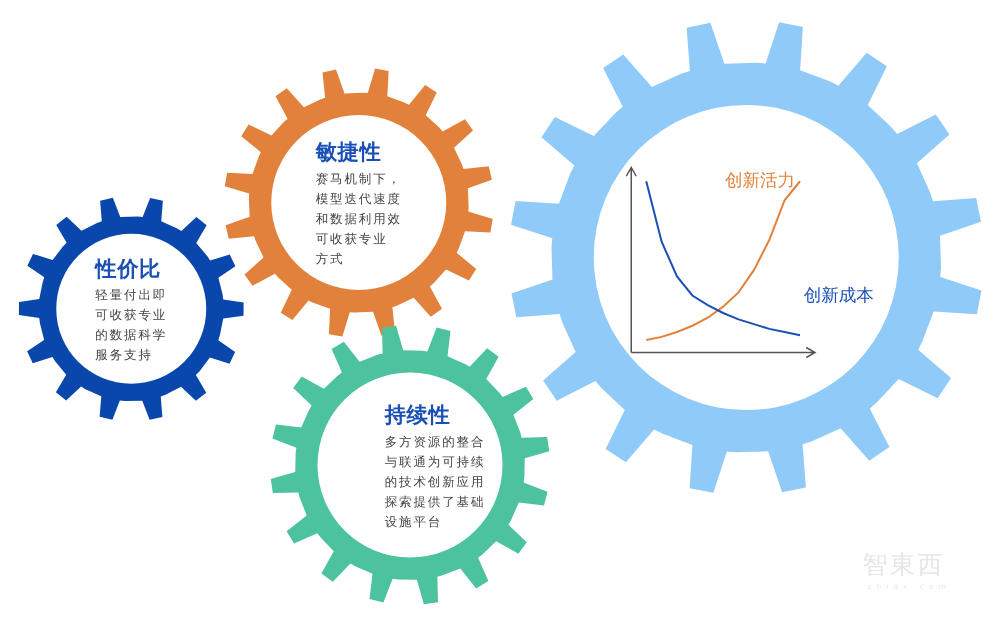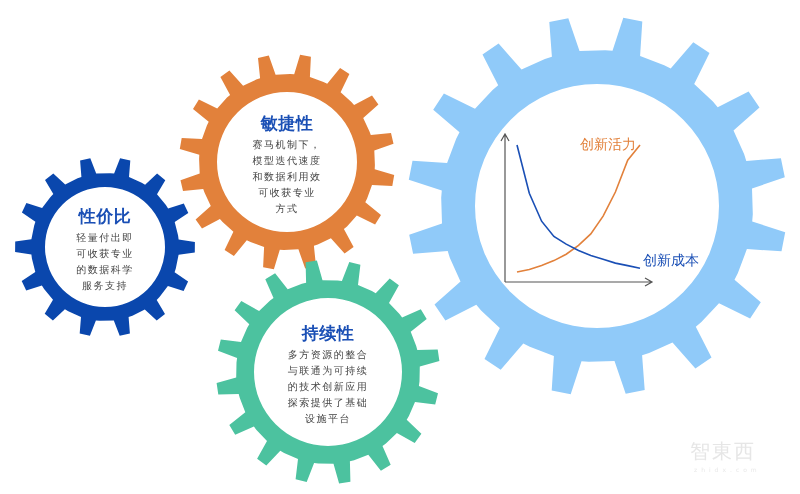--- a/index.html
+++ b/index.html
@@ -1,19 +1,19 @@
 <!DOCTYPE html>
 <html><head>
 <meta charset="utf-8">
 <style>
   html, body { margin: 0; padding: 0; background: #ffffff; }
   body { width: 800px; height: 494px; position: relative; overflow: hidden;
          font-family: "DejaVu Sans", "Liberation Sans", sans-serif; }
   #canvas { position: absolute; left: 0; top: 0; width: 800px; height: 494px; }
-  .gear-text { position: absolute; text-align: center; transform: translate(-50%, -50%); }
+  .gear-text { position: absolute; text-align: left; transform: translate(-50%, -50%); }
   .gear-title { color: #1a4fb5; font-weight: bold; font-size: 17px; line-height: 22px; margin-bottom: 3px; letter-spacing: 0.5px; }
   .gear-line { color: #444444; font-size: 10px; line-height: 16px; letter-spacing: 1.5px; white-space: nowrap; }
   .chart-label { position: absolute; font-size: 14px; white-space: nowrap; }
   .watermark { position: absolute; left: 690px; top: 438px; color: #e6e6e6; font-size: 20px; font-weight: normal; letter-spacing: 2px; }
   .watermark-sub { position: absolute; left: 694px; top: 466px; color: #e8e8e8; font-size: 6px; letter-spacing: 4px; }
 </style>
 </head>
 <body>
 
 <svg id="canvas" width="800" height="494" viewBox="0 0 800 494" xmlns="http://www.w3.org/2000/svg">
@@ -41,26 +41,26 @@
 
 <div class="gear-text" id="gt-1" style="left: 287px; top: 164px;">
   <div class="gear-title">敏捷性</div>
   <div class="gear-line">赛马机制下，</div>
   <div class="gear-line">模型迭代速度</div>
   <div class="gear-line">和数据利用效</div>
   <div class="gear-line">可收获专业</div>
   <div class="gear-line">方式</div>
 </div>
 
-<div class="gear-text" id="gt-2" style="left: 328px; top: 374px;">
+<div class="gear-text" id="gt-2" style="left: 348px; top: 374px;">
   <div class="gear-title">持续性</div>
   <div class="gear-line">多方资源的整合</div>
   <div class="gear-line">与联通为可持续</div>
   <div class="gear-line">的技术创新应用</div>
   <div class="gear-line">探索提供了基础</div>
   <div class="gear-line">设施平台</div>
 </div>
 
 <div class="chart-label" id="label-vitality" style="left: 580px; top: 136px; color: rgb(226, 129, 59);">创新活力</div>
-<div class="chart-label" id="label-cost" style="left: 643px; top: 252px; color: rgb(26, 79, 181); text-align: center;">创新成本</div>
+<div class="chart-label" id="label-cost" style="left: 643px; top: 228px; color: rgb(26, 79, 181); text-align: center;">创新成本</div>
 
 <div class="watermark">智東西</div>
 <div class="watermark-sub">zhidx.com</div>
 
 </body></html>

